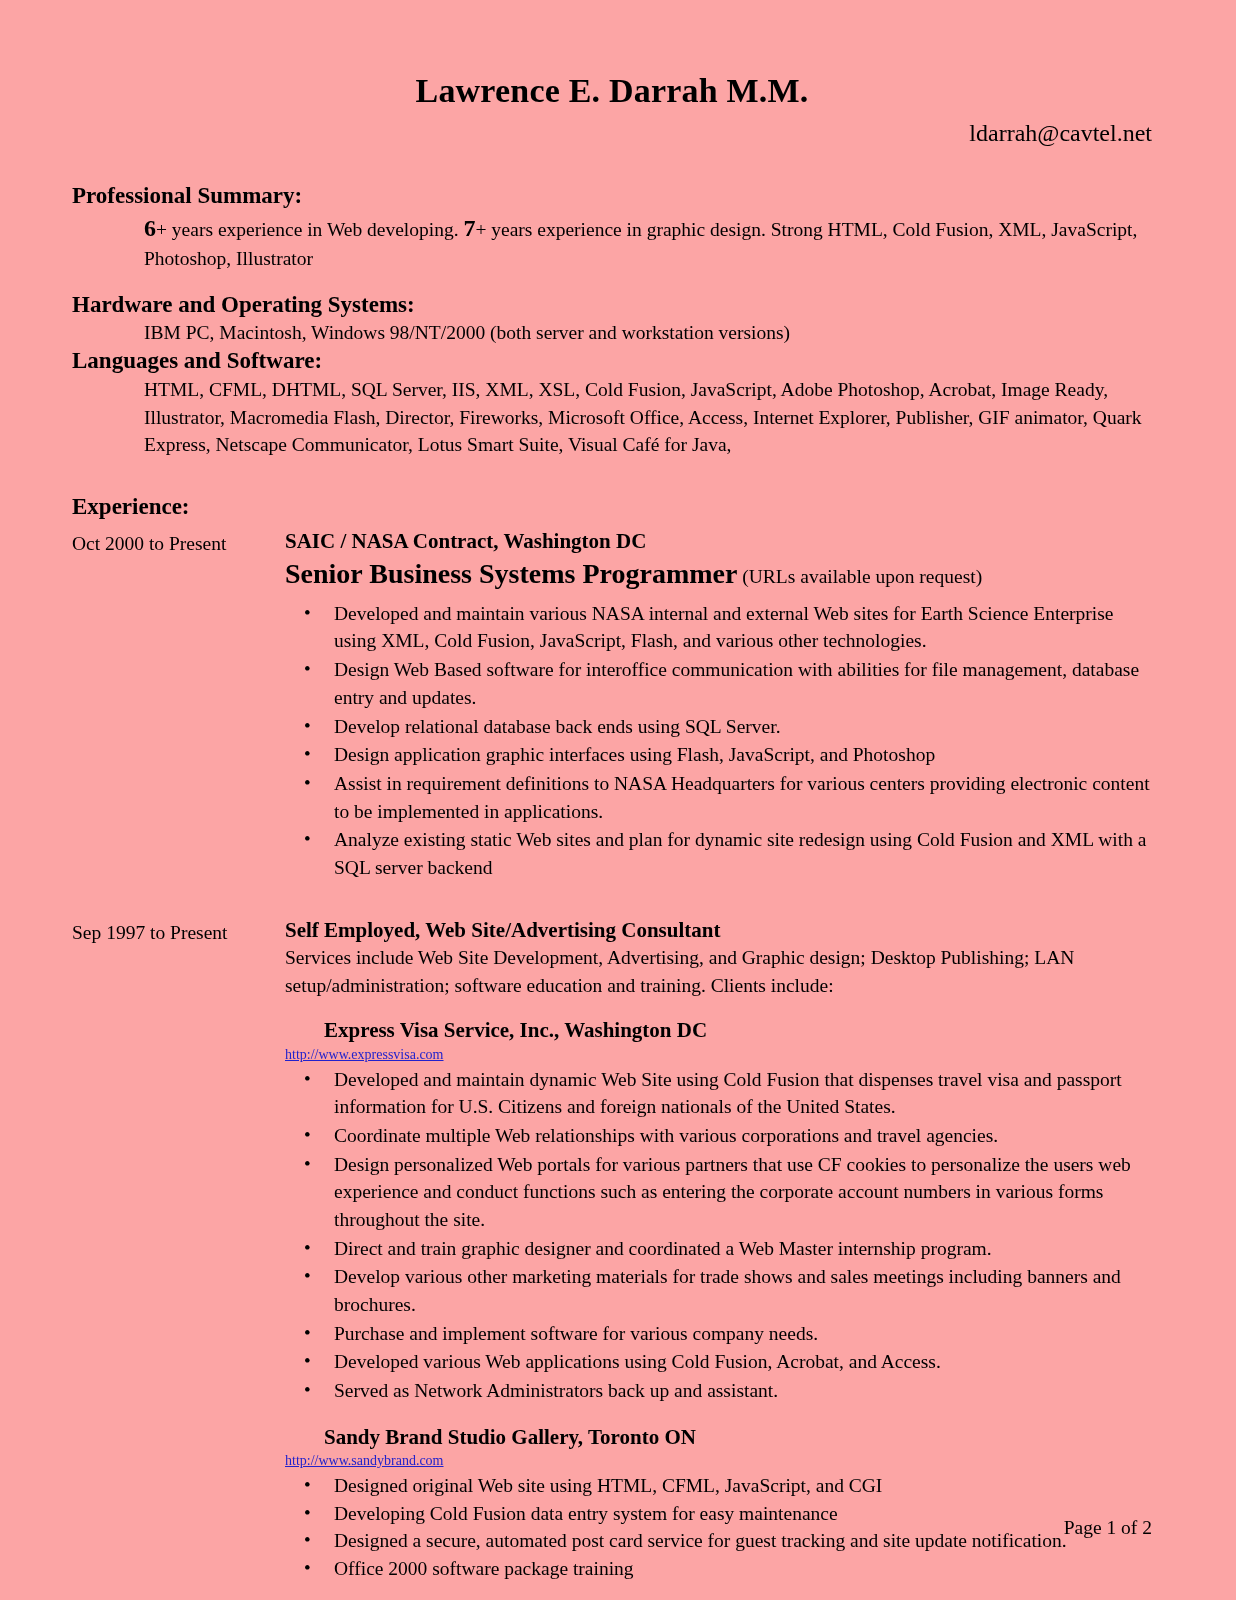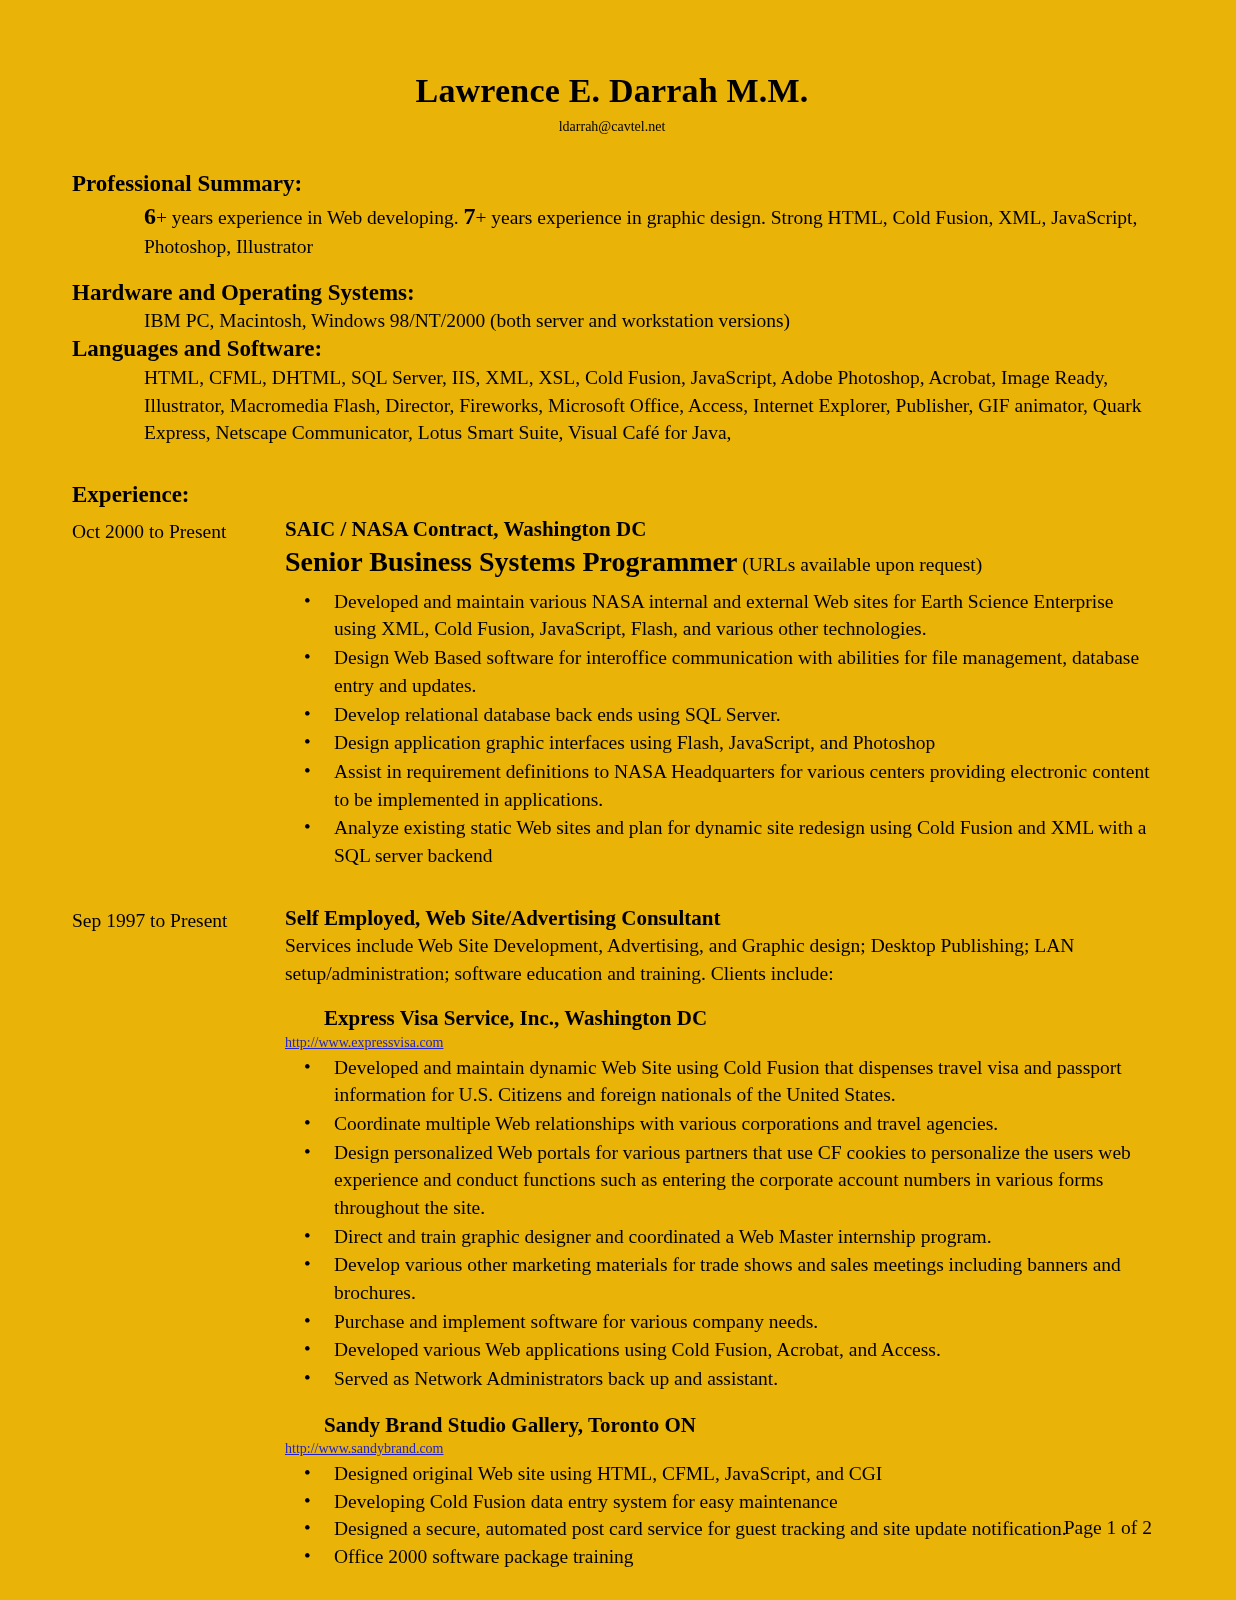--- a/index.html
+++ b/index.html
@@ -9,43 +9,43 @@
     background: #ffffff;
   }
   body {
     font-family: "Liberation Serif", "DejaVu Serif", serif;
     color: #000000;
   }
   .page {
     position: relative;
     width: 1236px;
     height: 1600px;
-    background: #eab308;
+    background: #fca5a5;
     box-sizing: border-box;
     overflow: hidden;
   }
   .inner {
     position: absolute;
     left: 72px;
     top: 0;
     width: 1080px;
   }
 
   
   .doc-name {
     text-align: center;
     font-size: 34px;
     font-weight: bold;
     letter-spacing: 0.2px;
     margin-top: 72px;
     line-height: 1.1;
   }
   .doc-email {
-    text-align: center;
-    font-size: 14px;
+    text-align: right;
+    font-size: 24px;
     margin-top: 10px;
     line-height: 1.2;
   }
 
   
   .sec-head {
     font-size: 23px;
     font-weight: bold;
     line-height: 1.25;
   }

